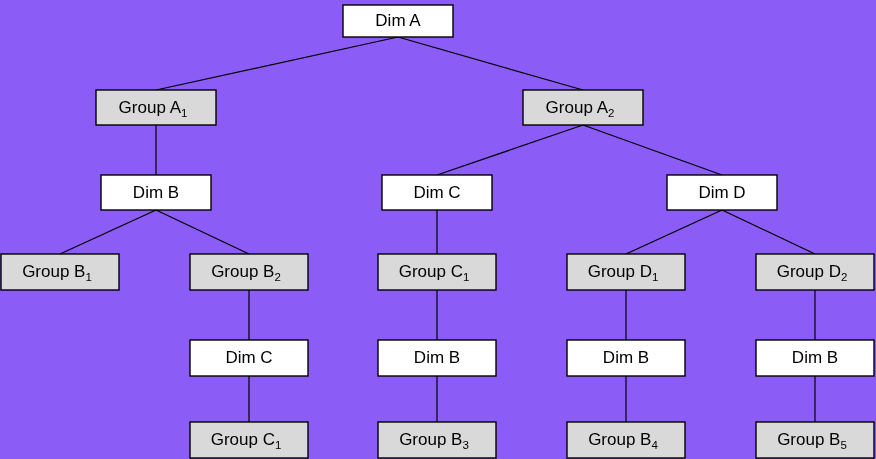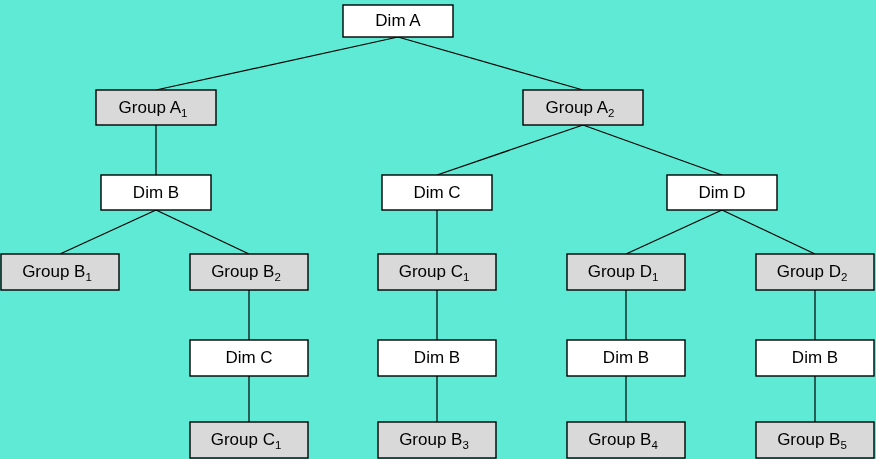--- a/index.html
+++ b/index.html
@@ -4,21 +4,21 @@
 <style>
   html, body {
     margin: 0;
     padding: 0;
     background: #ffffff;
   }
   #diagram-root {
     position: relative;
     width: 876px;
     height: 459px;
-    background: #5eead4;
+    background: #8b5cf6;
     font-family: "Liberation Sans", sans-serif;
     overflow: hidden;
     text-decoration: underline;
   }
   svg.tree-canvas {
     display: block;
     width: 876px;
     height: 459px;
   }
   .edge-line {

